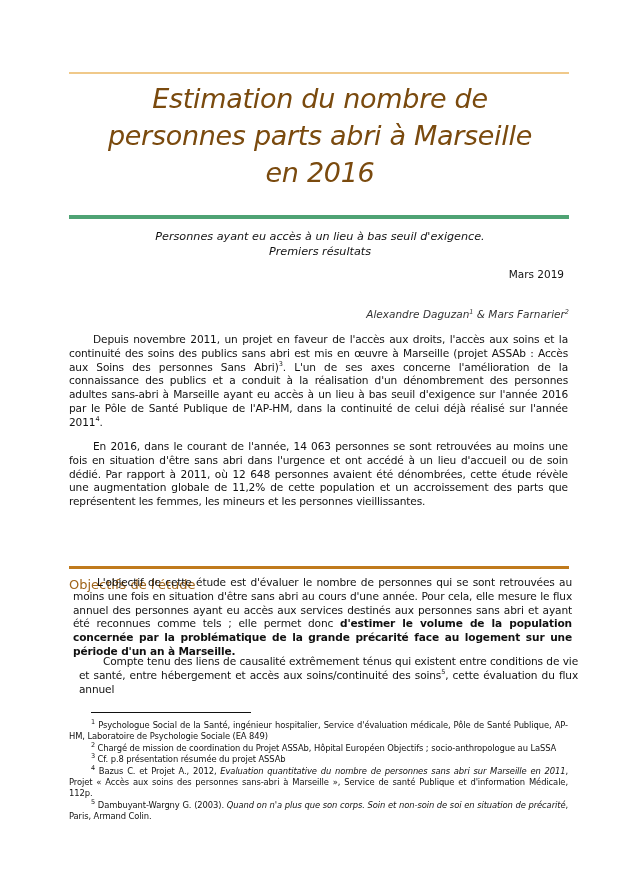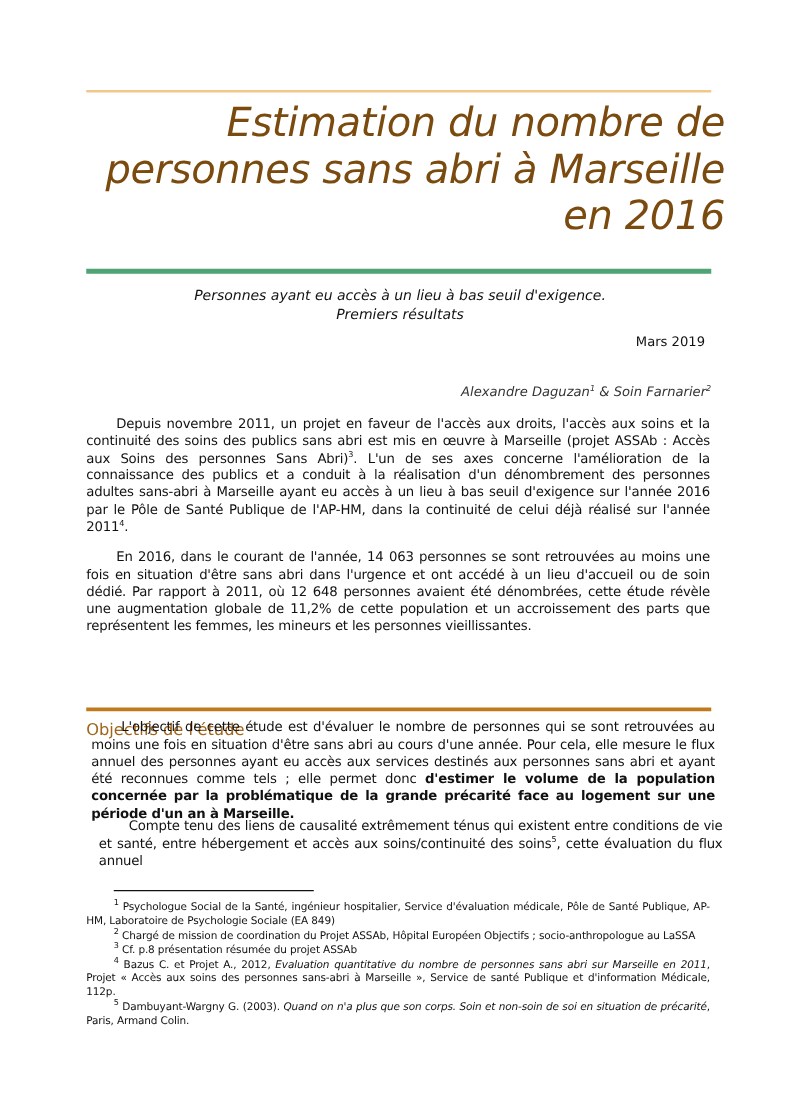--- a/index.html
+++ b/index.html
@@ -1,21 +1,21 @@
 <!DOCTYPE html>
 <html><head>
 <meta charset="utf-8">
 <style>
   html, body { margin:0; padding:0; background:#ffffff; }
   body { width:637px; height:880px; position:relative; overflow:hidden;
          font-family:"DejaVu Sans", sans-serif; color:#111; }
   .page { position:absolute; left:0; top:0; width:637px; height:880px; background:#fff; }
   .rule-top { position:absolute; left:69px; top:72px; width:500px; height:2px; background:#f0c98a; }
-  .title { position:absolute; left:60px; top:80px; width:520px; text-align:right;
-           font-family:"DejaVu Sans", sans-serif; font-style:italic; font-size:32px;
+  .title { position:absolute; left:60px; top:80px; width:520px; text-align:center;
+           font-family:"DejaVu Sans", sans-serif; font-style:italic; font-size:27px;
            line-height:37px; color:#7a4a0e; letter-spacing:-0.3px; }
   .title span { display:block; }
   .rule-green { position:absolute; left:69px; top:215px; width:500px; height:4px; background:#4fa374; }
   .subtitle { position:absolute; left:60px; top:229px; width:520px; text-align:center;
               font-style:italic; font-size:11.2px; line-height:15px; color:#111; }
   .subtitle span { display:block;font-style:italic; }
   .date { position:absolute; right:73px; top:268px; font-size:10.5px; color:#111; }
   .authors { position:absolute; right:68px; top:308px; font-style:italic; font-size:10.5px; color:#333; }
   sup { font-size:6.5px; vertical-align:super; line-height:0; }
   .para { position:absolute; left:69px; width:499px; font-size:10.6px; line-height:13.8px;
@@ -33,35 +33,35 @@
   .fn em { font-style:italic; }
 </style>
 </head>
 <body>
 
 <div class="page">
   <div class="rule-top"></div>
 
   <h1 class="title" style="margin:0;font-weight:normal;">
     <span>Estimation du nombre de</span>
-    <span>personnes sans abri à Marseille</span>
+    <span>personnes parts abri à Marseille</span>
     <span>en 2016</span>
   </h1>
 
   <div class="rule-green"></div>
 
   <div class="subtitle">
     <span>Personnes ayant eu accès à un lieu à bas seuil d'exigence.</span>
     <span>Premiers résultats</span>
   </div>
 
   <div class="date">Mars 2019</div>
 
   <div class="authors">
-    <span>Alexandre Daguzan</span><sup>1</sup><span> &amp; </span><span>Soin Farnarier</span><sup>2</sup>
+    <span>Alexandre Daguzan</span><sup>1</sup><span> &amp; </span><span>Mars Farnarier</span><sup>2</sup>
   </div>
 
   <p class="para p1" style="margin:0;">
     <span>Depuis novembre 2011, un projet en faveur de l'accès aux droits, l'accès aux soins et la continuité des soins des publics sans abri est mis en œuvre à Marseille (projet ASSAb : Accès aux Soins des personnes Sans Abri)</span><sup>3</sup><span>. L'un de ses axes concerne l'amélioration de la connaissance des publics et a conduit à la réalisation d'un dénombrement des personnes adultes sans-abri à Marseille ayant eu accès à un lieu à bas seuil d'exigence sur l'année 2016 par le Pôle de Santé Publique de l'AP-HM, dans la continuité de celui déjà réalisé sur l'année 2011</span><sup>4</sup><span>.</span>
   </p>
 
   <p class="para p2" style="margin:0;">En 2016, dans le courant de l'année, 14 063 personnes se sont retrouvées au moins une fois en situation d'être sans abri dans l'urgence et ont accédé à un lieu d'accueil ou de soin dédié. Par rapport à 2011, où 12 648 personnes avaient été dénombrées, cette étude révèle une augmentation globale de 11,2% de cette population et un accroissement des parts que représentent les femmes, les mineurs et les personnes vieillissantes.</p>
 
   <h2 class="section-head" style="margin:0;font-weight:normal;">Objectifs de l'étude</h2>
   <div class="rule-section"></div>

